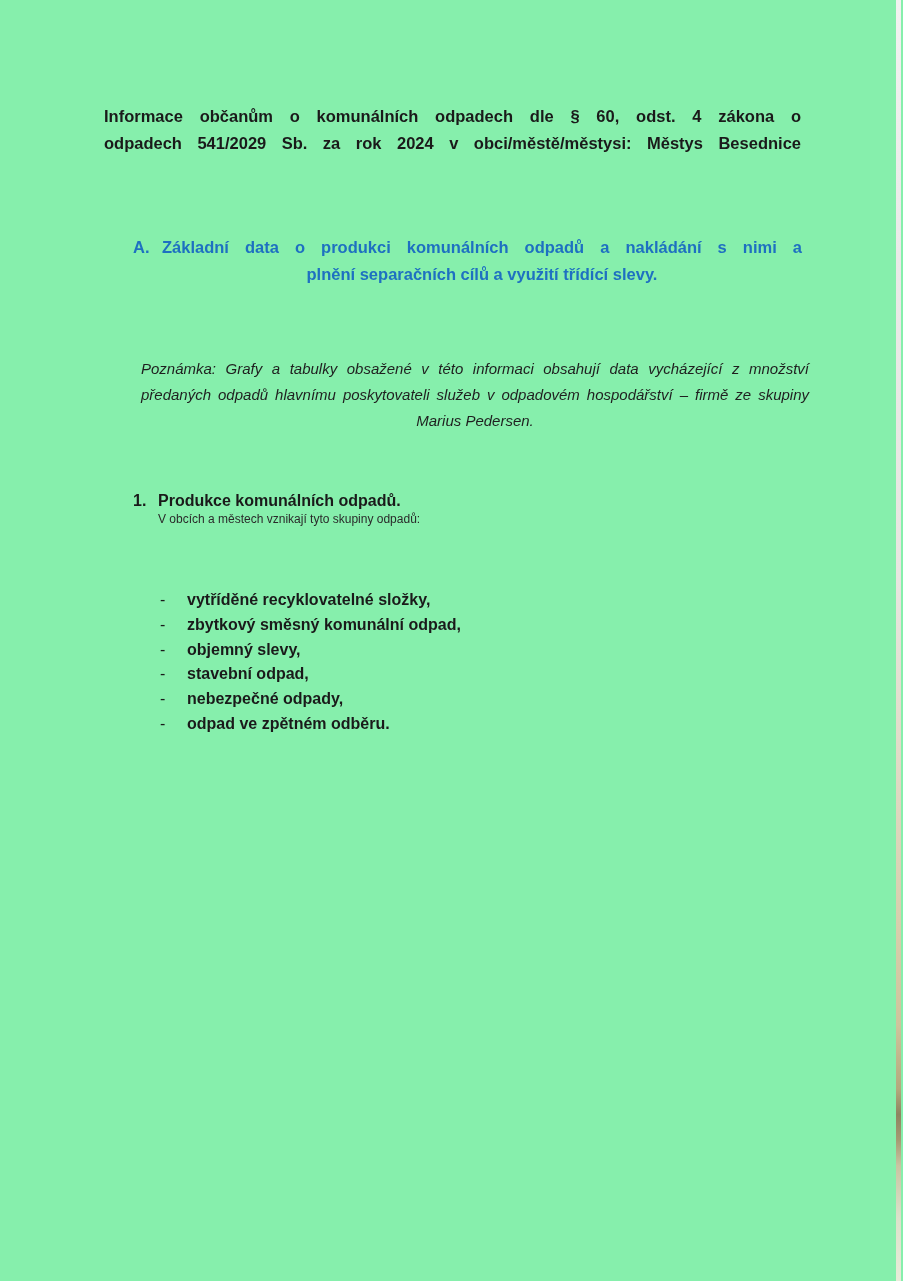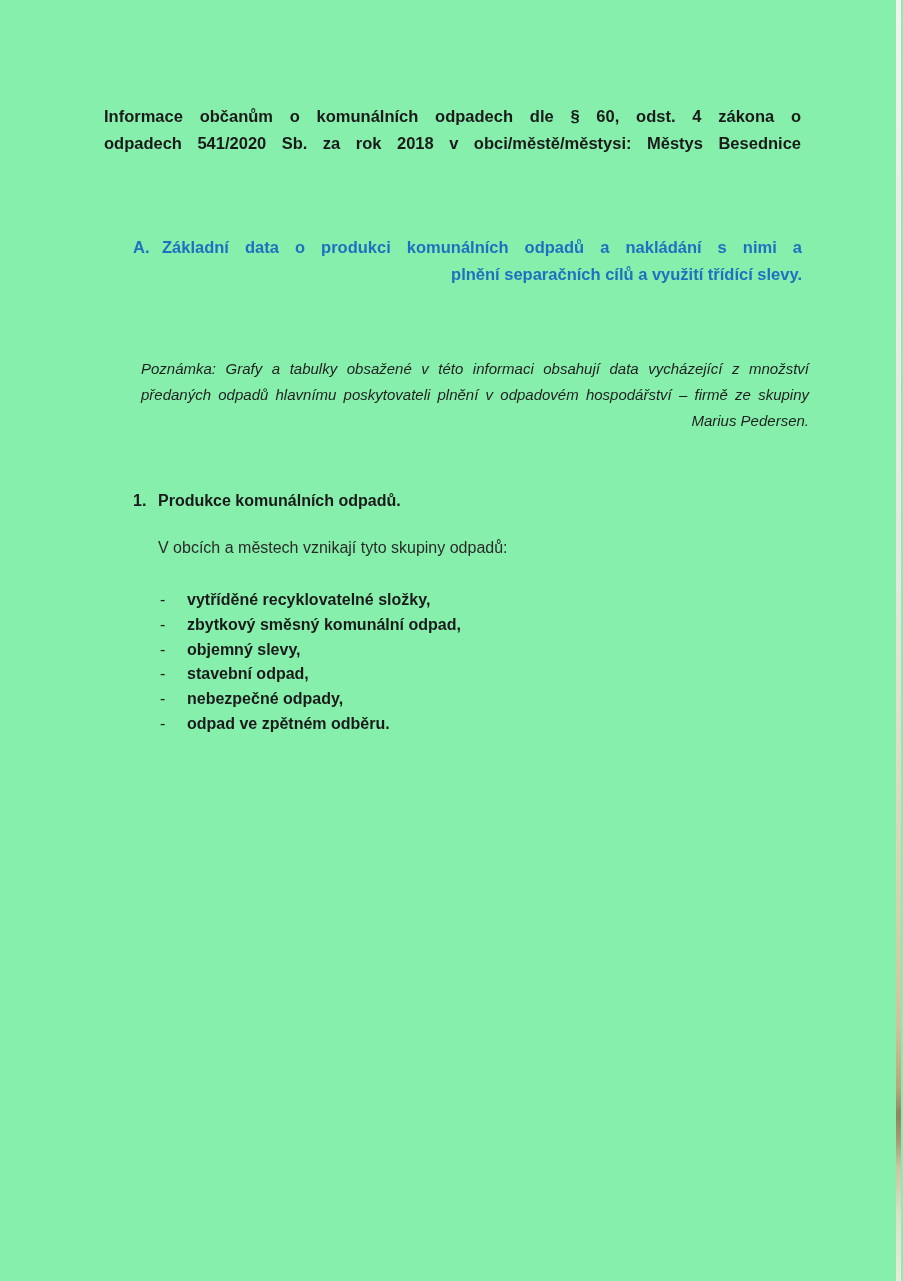--- a/index.html
+++ b/index.html
@@ -13,21 +13,21 @@
     height: 1281px;
     background: #86efac;
     overflow: hidden;
     font-family: Liberation Sans, sans-serif;
     color: #1b1b1b;
   }
   .block { position: absolute; }
 
   
   .jl { text-align: justify; text-align-last: justify; }
-  .ll { text-align: right; }
+  .ll { text-align: center; }
 
   .doc-title {
     left: 104px;
     top: 103px;
     width: 697px;
     font-weight: 700;
     font-size: 16.5px;
     line-height: 27px;
     color: #1a1a1a;
   }
@@ -62,23 +62,23 @@
     display: flex;
     font-weight: 700;
     font-size: 16px;
     line-height: 22px;
     color: #1a1a1a;
   }
   .item1 .marker { flex: 0 0 25px; width: 25px; }
 
   .intro {
     left: 158px;
-    top: 537px;
+    top: 508px;
     width: 560px;
-    font-size: 16px;
+    font-size: 12px;
     line-height: 22px;
     color: #2a2a2a;
   }
 
   .waste-list {
     left: 160px;
     top: 588px;
     width: 500px;
     font-weight: 700;
     font-size: 16px;
@@ -109,34 +109,34 @@
       #e8ecd9 100%);
   }
 </style>
 </head>
 <body>
 
 <div class="page">
 
   <div class="block doc-title">
     <div class="jl">Informace občanům o komunálních odpadech dle § 60, odst. 4 zákona o</div>
-    <div class="jl">odpadech 541/2020 Sb. za rok 2018 v obci/městě/městysi: Městys Besednice</div>
+    <div class="jl">odpadech 541/2029 Sb. za rok 2024 v obci/městě/městysi: Městys Besednice</div>
   </div>
 
   <div class="block section-a">
     <div class="marker">A.</div>
     <div class="text">
       <div class="jl">Základní data o produkci komunálních odpadů a nakládání s nimi a</div>
       <div class="ll">plnění separačních cílů a využití třídící slevy.</div>
     </div>
   </div>
 
   <div class="block note">
     <div class="jl">Poznámka: Grafy a tabulky obsažené v této informaci obsahují data vycházející z množství</div>
-    <div class="jl">předaných odpadů hlavnímu poskytovateli plnění v odpadovém hospodářství – firmě ze skupiny</div>
+    <div class="jl">předaných odpadů hlavnímu poskytovateli služeb v odpadovém hospodářství – firmě ze skupiny</div>
     <div class="ll">Marius Pedersen.</div>
   </div>
 
   <div class="block item1">
     <div class="marker">1.</div>
     <div>Produkce komunálních odpadů.</div>
   </div>
 
   <div class="block intro">V obcích a městech vznikají tyto skupiny odpadů:</div>
 

